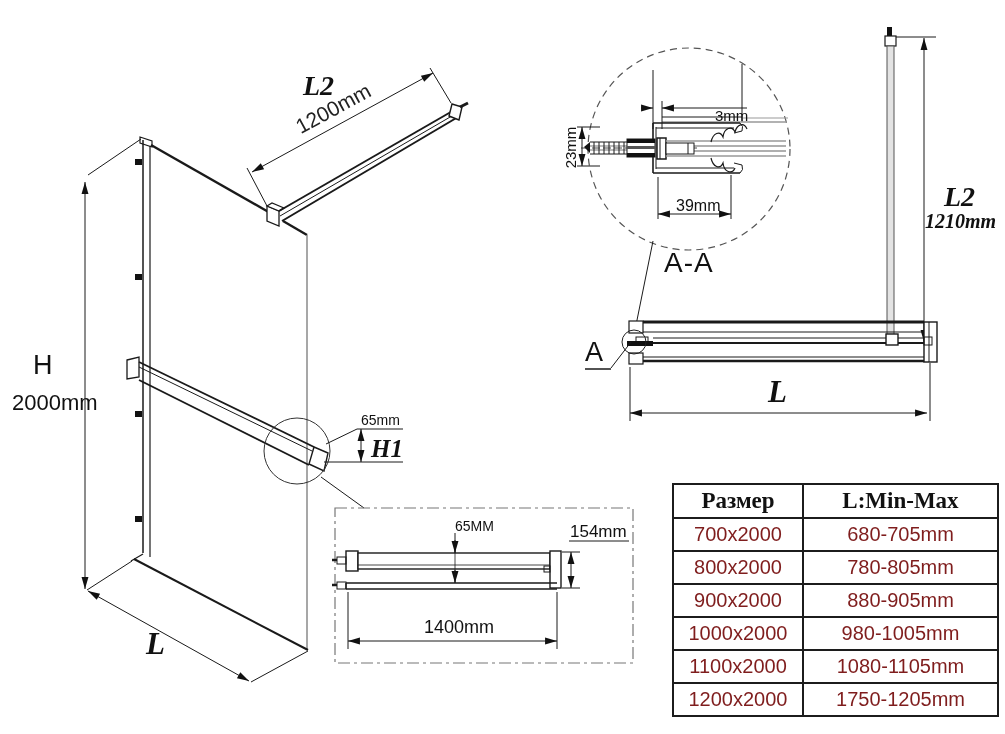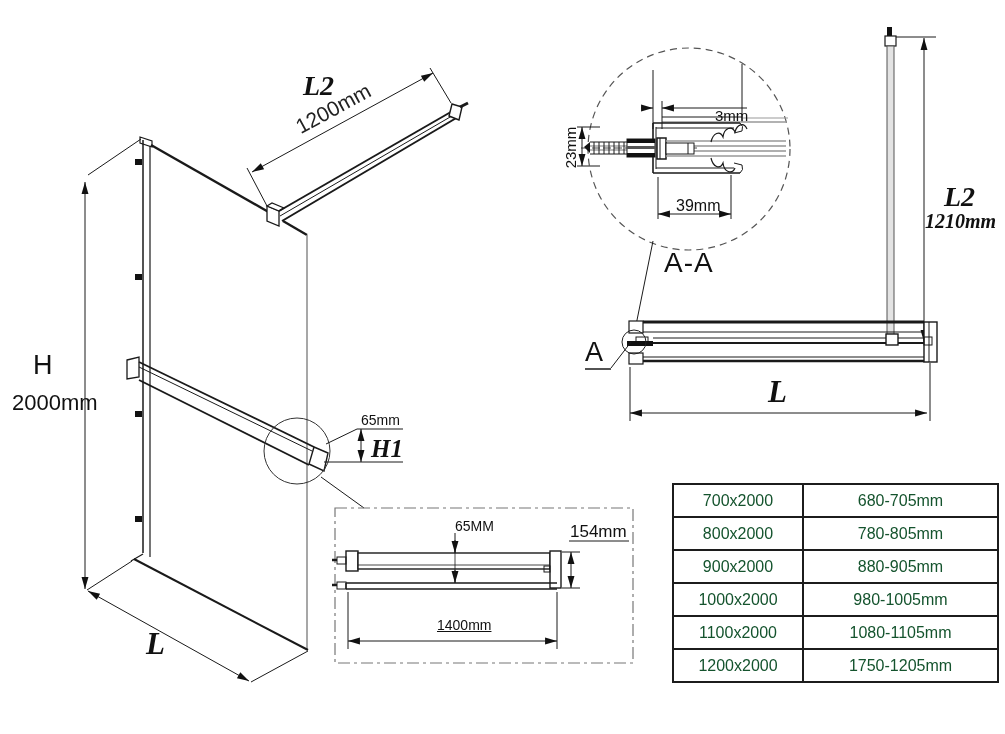--- a/index.html
+++ b/index.html
@@ -9,21 +9,21 @@
   .lbl{position:absolute;color:#111;white-space:nowrap;line-height:1;
        font-family:"Liberation Sans",sans-serif;}
   .serif{font-family:"Liberation Serif",serif;font-weight:bold;font-style:italic;}
   .rot1200{transform:rotate(-28.5deg);transform-origin:center;}
   .rot90{transform:rotate(-90deg);transform-origin:center;text-align:center;}
   table.size{position:absolute;left:672px;top:483px;border-collapse:collapse;
              table-layout:fixed;width:325px;background:#fff;}
   table.size th,table.size td{border:2px solid #1c1c1c;text-align:center;padding:0;}
   table.size th{height:32px;font-family:"Liberation Serif",serif;font-weight:bold;
                 font-size:23px;color:#111;}
-  table.size td{height:31px;font-size:16px;color:#14532d;font-family:"Liberation Sans",sans-serif;}
+  table.size td{height:31px;font-size:20px;color:#7f1d1d;font-family:"Liberation Sans",sans-serif;}
   table.size col.c1{width:130px;} table.size col.c2{width:195px;}
 </style>
 </head>
 <body>
 
 <div class="canvas">
 
 <svg width="1005" height="734" viewBox="0 0 1005 734" stroke="#1a1a1a" fill="none" stroke-linecap="butt">
   <defs>
     <marker id="arr" viewBox="0 0 12 8" refX="11.5" refY="4" markerWidth="13" markerHeight="9" orient="auto-start-reverse">
@@ -269,28 +269,32 @@
   <div class="lbl rot90" style="left:548px;top:140px;width:44px;font-size:15px;">23mm</div>
   <div class="lbl" style="left:676px;top:198px;font-size:16px;">39mm</div>
 
   <div class="lbl serif" style="left:944px;top:183px;font-size:28px;">L2</div>
   <div class="lbl serif" style="left:925px;top:211px;font-size:20px;">1210mm</div>
   <div class="lbl" style="left:585px;top:339px;font-size:27px;">A</div>
   <div class="lbl serif" style="left:768px;top:376px;font-size:31px;">L</div>
 
   <div class="lbl" style="left:455px;top:519px;font-size:14px;">65MM</div>
   <div class="lbl" style="left:570px;top:523px;font-size:17px;">154mm</div>
-  <div class="lbl" style="left:437px;top:618px;font-size:14px;text-decoration:underline;">1400mm</div>
+  <div class="lbl" style="left:424px;top:618px;font-size:18px;">1400mm</div>
 
   <table class="size">
     <colgroup>
         <col class="c1">
         <col class="c2">
       </colgroup>
     <tbody>
+        <tr>
+      <th>Размер</th>
+      <th>L:Min-Max</th>
+    </tr>
     <tr>
       <td>700x2000</td>
       <td>680-705mm</td>
     </tr>
     <tr>
       <td>800x2000</td>
       <td>780-805mm</td>
     </tr>
     <tr>
       <td>900x2000</td>

